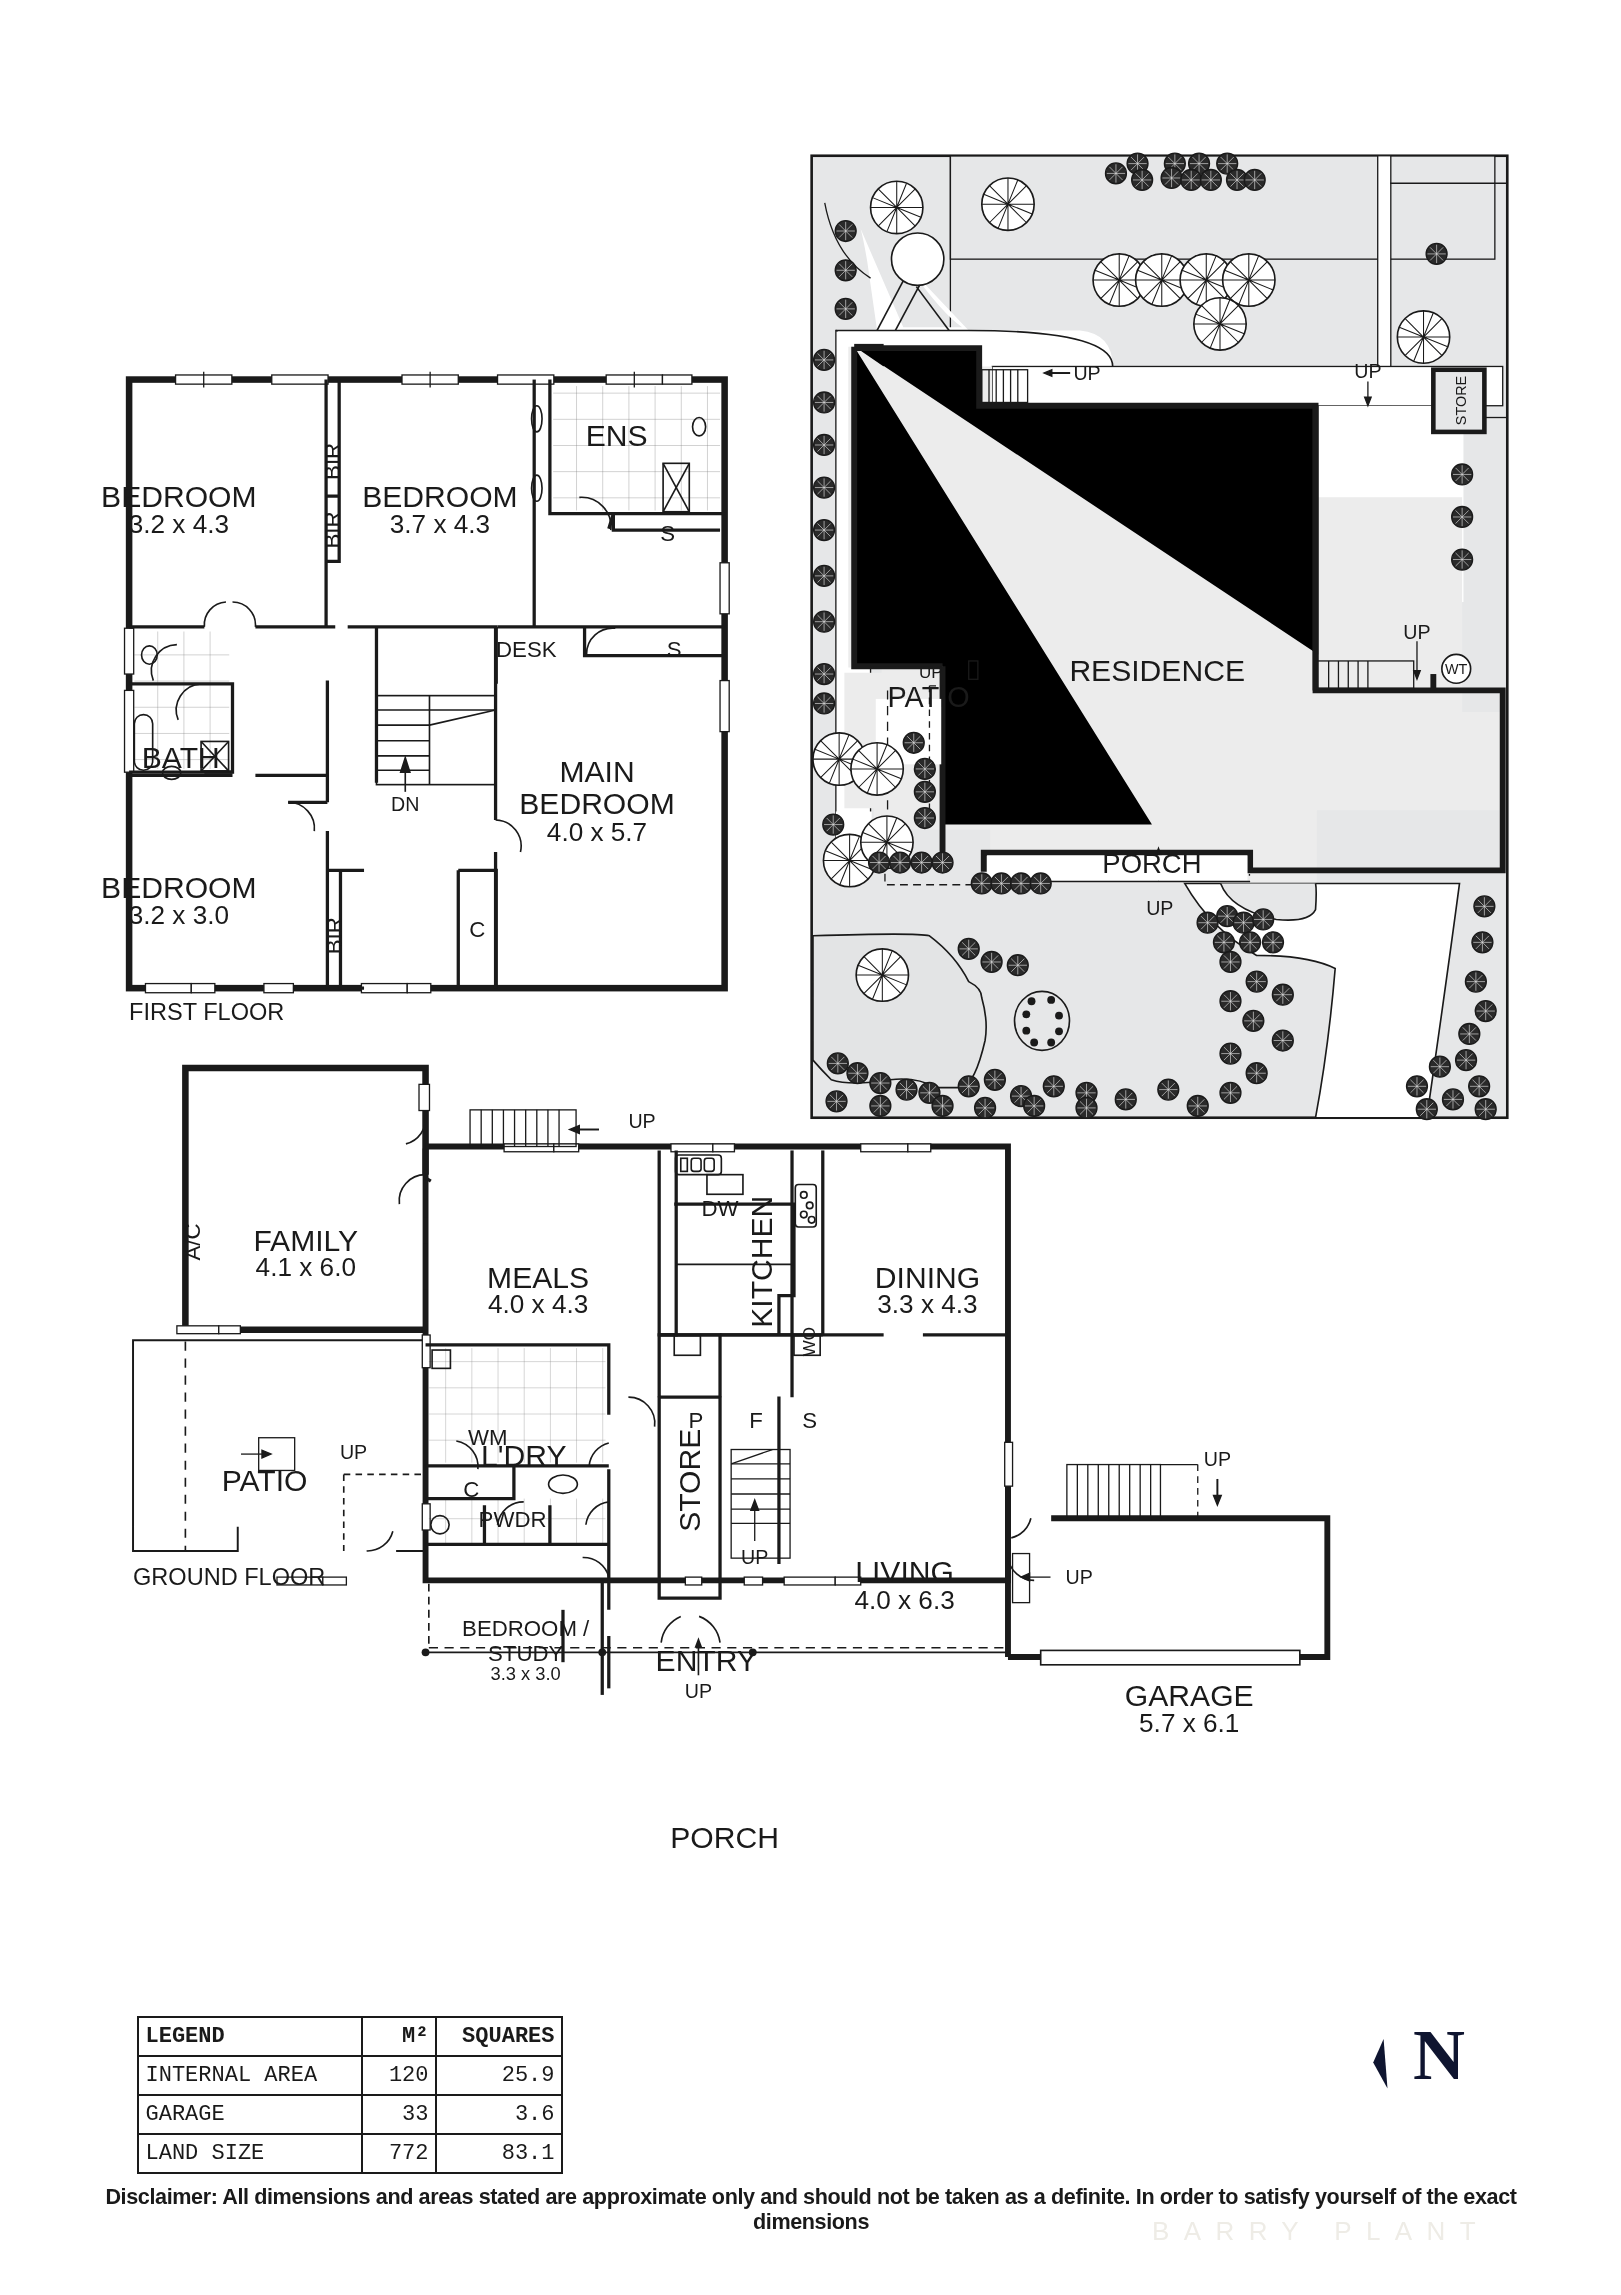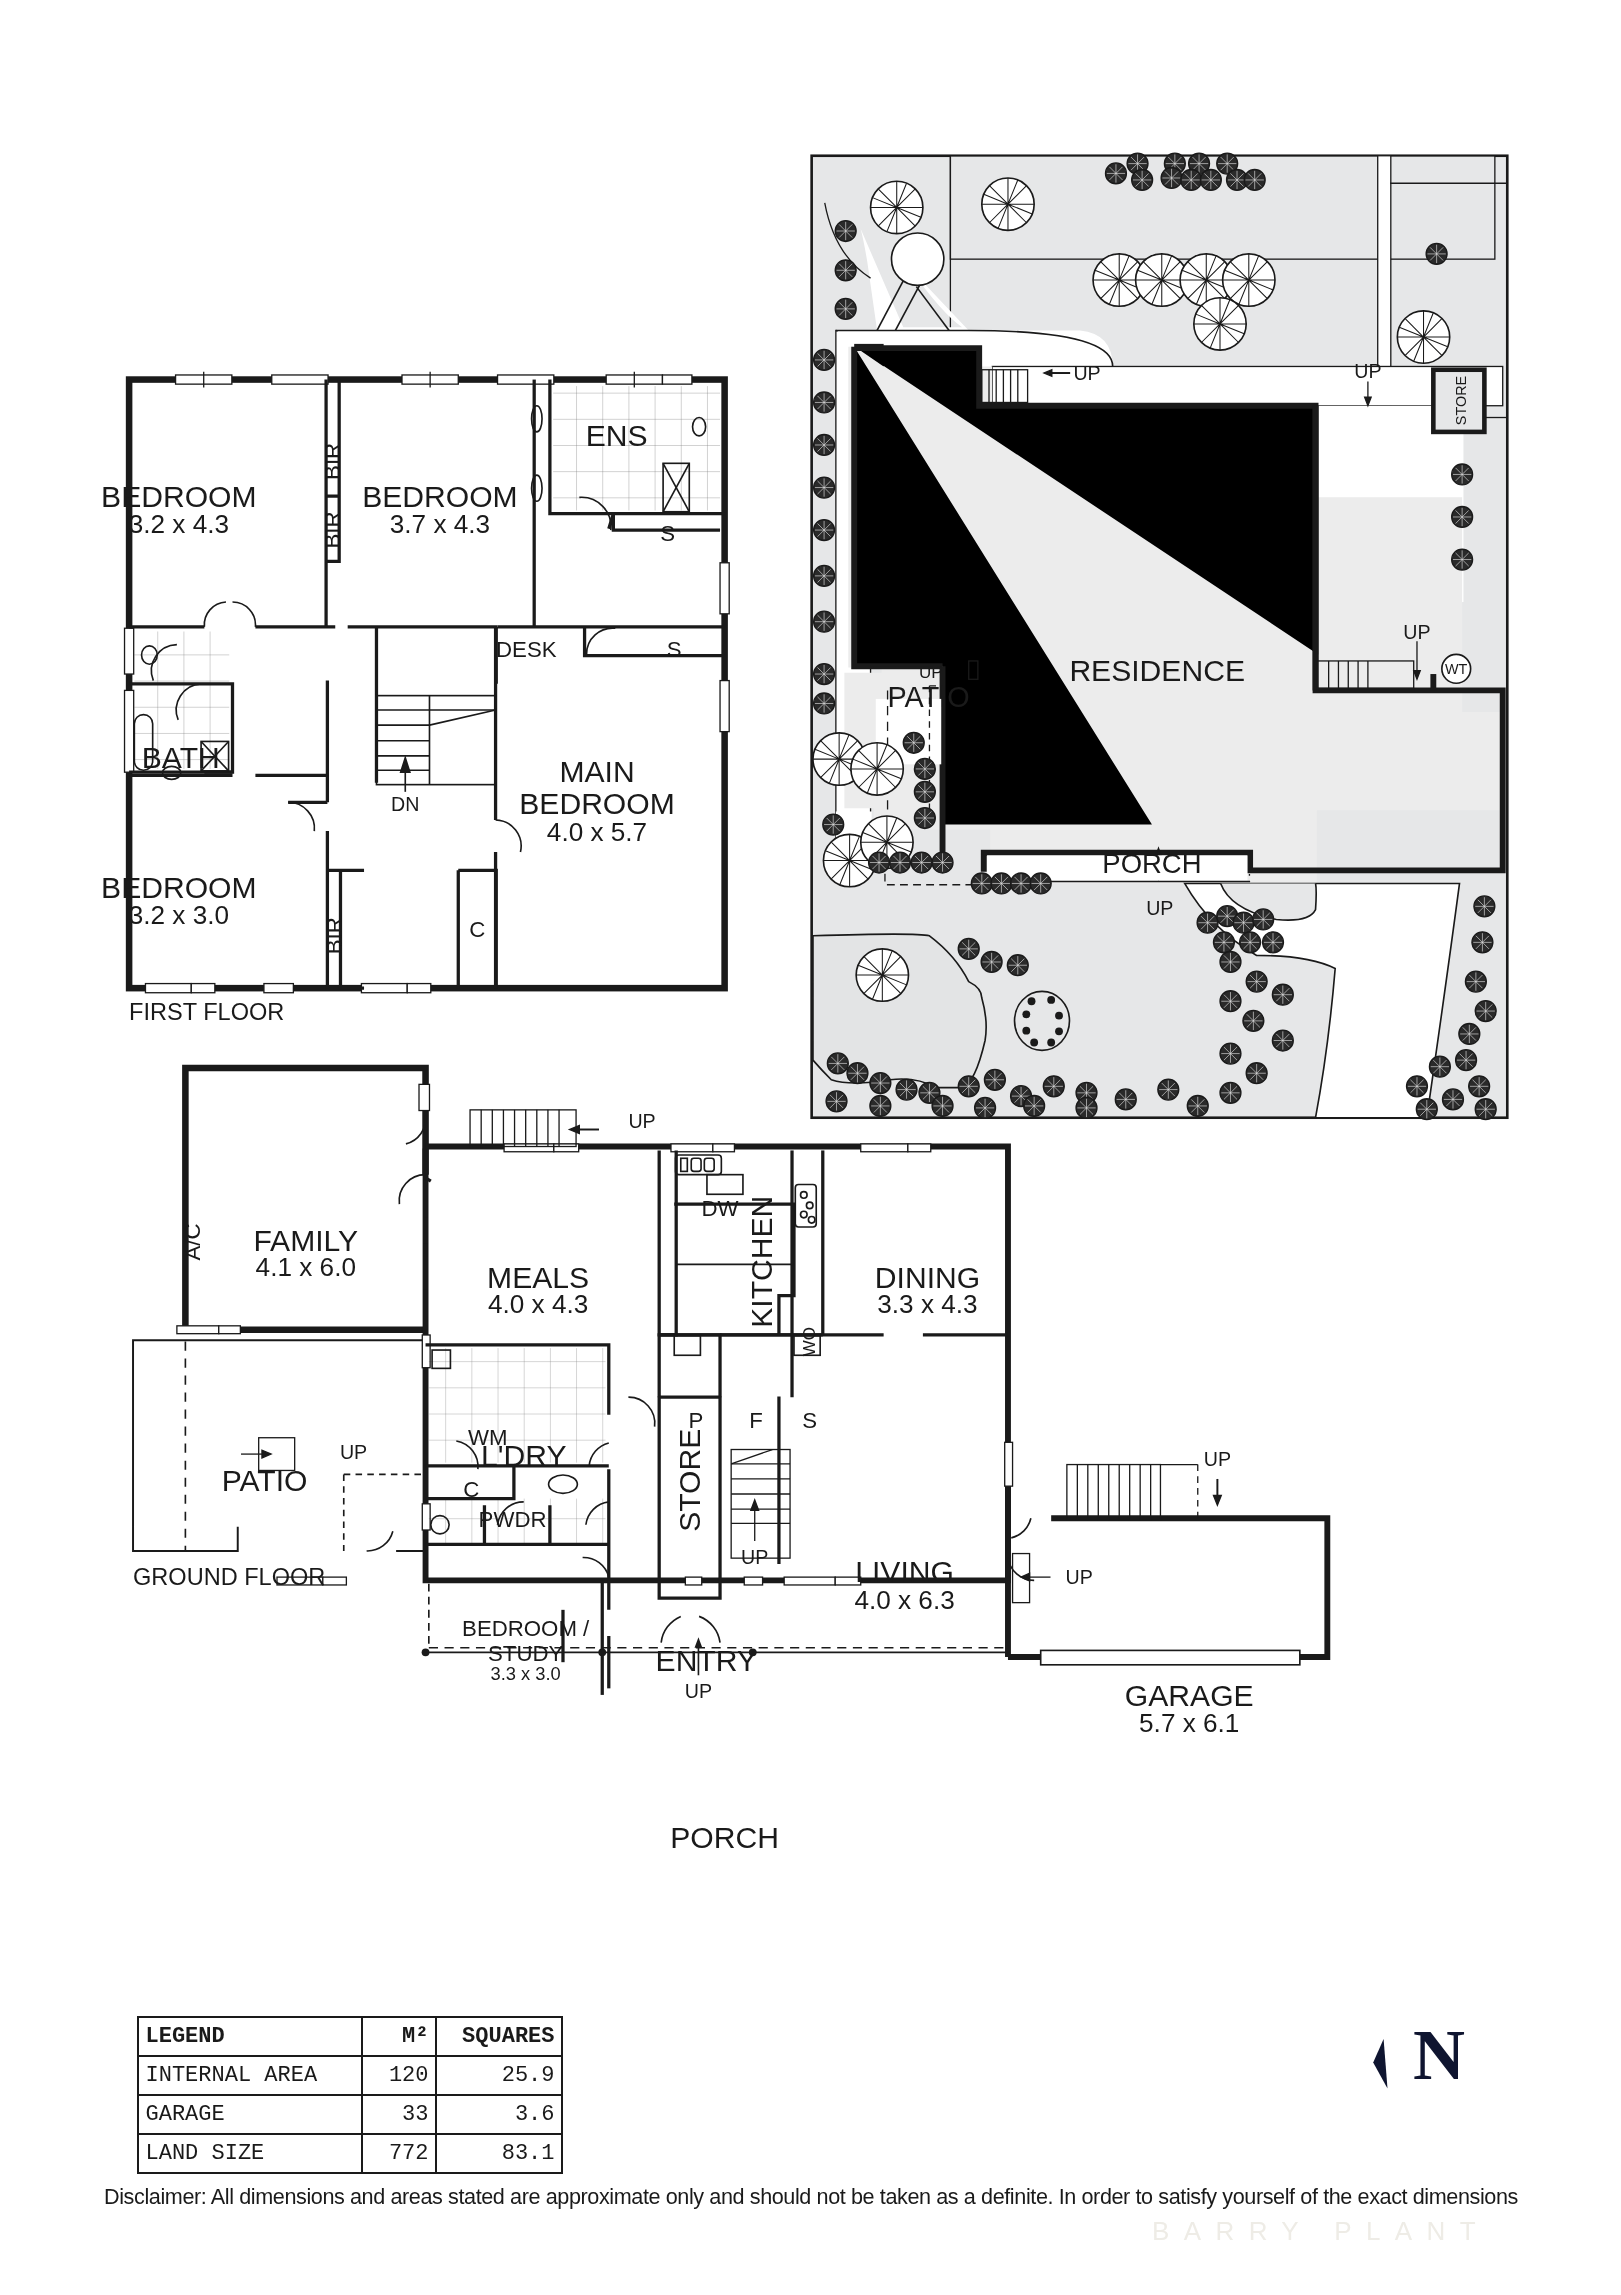--- a/index.html
+++ b/index.html
@@ -10,21 +10,21 @@
   .room-dim { font-size: 40px; }
   .small-lbl { font-size: 34px; }
   .floor-lbl { font-size: 36px; }
   .legend { position: absolute; left: 137px; top: 1992px; border-collapse: collapse; font-family: Liberation Mono, monospace; margin-top: 24px; }
   .legend td, .legend th { border: 2.6px solid #1a1a1a; height: 37px; font-size: 22px; padding: 0 6.5px; }
   .legend th { font-weight: bold; text-align: left; }
   .legend th.c, .legend td.c { text-align: right; }
   .legend .col1 { width: 209px; }
   .legend .col2 { width: 59px; }
   .legend .col3 { width: 111px; }
-  .disclaimer { position: absolute; left: 65px; top: 2184px; width: 1492px; text-align: center; font-size: 21.6px; line-height: 25px; letter-spacing: -0.4px; color: #1a1a1a; }
+  .disclaimer { position: absolute; left: 65px; top: 2184px; width: 1492px; text-align: center; font-size: 21.6px; line-height: 25px; letter-spacing: -0.4px; color: #1a1a1a; font-weight: bold; }
   .watermark { position: absolute; left: 1152px; top: 2216px; font-size: 26px; letter-spacing: 14.4px; color: #eeece6; font-family: "Liberation Sans", sans-serif; }
   .compass { position: absolute; left: 1368px; top: 2023px; width: 118px; height: 79px; }
   .compass-n { position: absolute; left: 45px; top: -9.2px; font-family: "Liberation Serif", serif; font-weight: bold; font-size: 72px; color: #0f1530; }
 </style>
 </head>
 <body>
 
 <svg class="plan" viewBox="0 0 2478 3507" xmlns="http://www.w3.org/2000/svg">
   <defs>
     <g id="tree-big">

